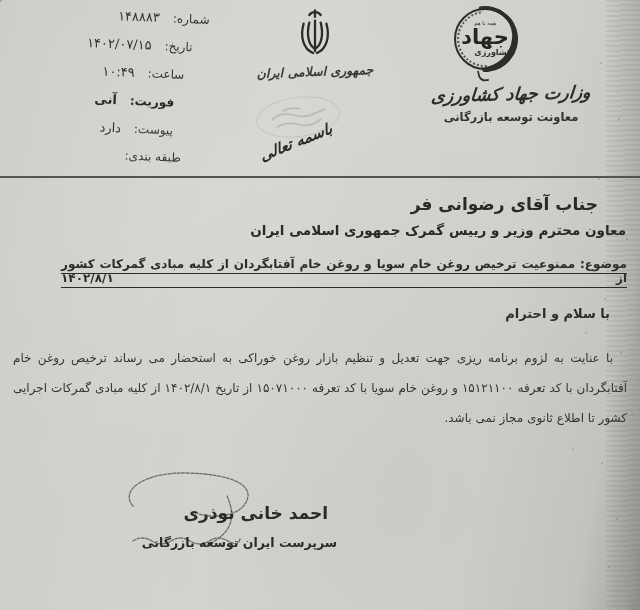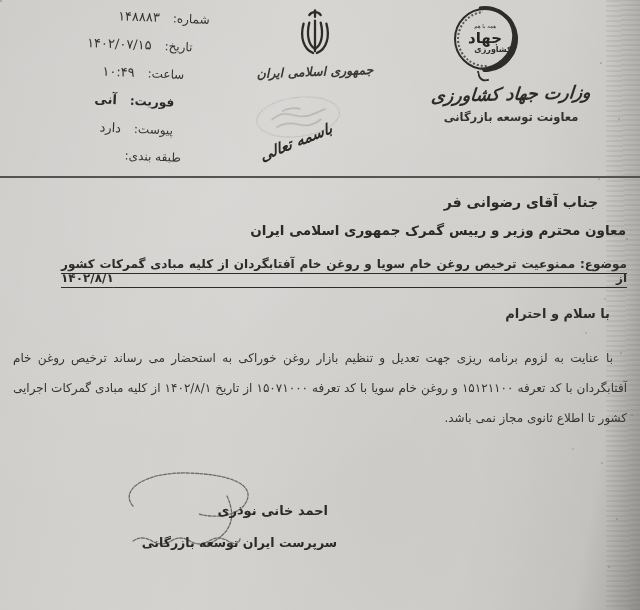--- a/index.html
+++ b/index.html
@@ -41,42 +41,42 @@
   
   .org{position:absolute;top:2px;right:14px;width:230px;text-align:center;}
   .logo-wrap{position:relative;width:70px;height:78px;margin:2px auto 0 52px;}
   .logo-circle{position:absolute;top:4px;right:2px;width:62px;height:62px;border-radius:50%;
     border:2px solid #2e2d2a;display:flex;flex-direction:column;justify-content:center;align-items:center;line-height:1.1;}
   .logo-crescent{position:absolute;top:2px;right:0px;width:66px;height:66px;border-radius:50%;
     border:3px solid transparent;border-right:7px solid #2e2d2a;border-top:4px solid #2e2d2a;transform:rotate(38deg);}
   .logo-wheat{position:absolute;top:7px;right:5px;width:56px;height:56px;border-radius:50%;
     border:2.5px dotted #3a3936;border-right-color:transparent;border-top-color:transparent;transform:rotate(40deg);opacity:.8;}
   .logo-top{font-size:6px;color:#2e2d2a;transform:scale(.9);}
-  .logo-main{font-size:15px;font-weight:bold;color:#262522;letter-spacing:1px;text-align:right;}
+  .logo-main{font-size:21px;font-weight:bold;color:#262522;letter-spacing:1px;text-align:right;}
   .logo-sub{font-size:8px;font-weight:bold;color:#2e2d2a;margin-left:16px;}
   .logo-tail{position:absolute;bottom:0;right:30px;width:10px;height:12px;border-left:2px solid #2e2d2a;
     border-bottom:2px solid #2e2d2a;border-radius:0 0 0 8px;transform:rotate(-12deg);}
   .ministry{font-size:17.5px;font-weight:bold;font-style:italic;color:#2d2c29;white-space:nowrap;
     transform:skewX(-6deg) rotate(-1.5deg);margin-top:2px;}
   .department{font-size:11.5px;font-weight:bold;color:#33322f;margin-top:6px;letter-spacing:.3px;}
   
   .sep{position:absolute;top:176px;left:0;width:640px;height:1.6px;background:#56544f;}
   
-  .recipient-name{position:absolute;top:194px;right:42px;font-size:14px;font-weight:bold;color:#2a2927;}
+  .recipient-name{position:absolute;top:194px;right:42px;font-size:17px;font-weight:bold;color:#2a2927;}
   .recipient-title{position:absolute;top:222px;right:14px;font-size:13.5px;font-weight:bold;color:#2a2927;}
   .subject{position:absolute;top:257px;right:13px;width:566px;font-size:12px;font-weight:bold;color:#2d2c29;
     text-align:justify;text-align-last:justify;text-decoration:underline;text-underline-offset:5px;text-decoration-thickness:1.2px;}
   .salutation{position:absolute;top:306px;right:30px;font-size:13px;font-weight:bold;color:#2e2d2a;}
   .body-lines{position:absolute;top:343px;right:13px;width:614px;font-size:12px;color:#35342f;line-height:30px;}
   .bline{text-align:justify;text-align-last:justify;white-space:nowrap;}
   .bline.first{padding-right:14px;}
   .bline.last{text-align:right;text-align-last:right;}
   
   .sig-scribble{position:absolute;top:466px;left:105px;}
-  .sig-name{position:absolute;top:503px;right:312px;font-size:13px;font-weight:bold;color:#2b2a27;white-space:nowrap;text-align:right;}
+  .sig-name{position:absolute;top:503px;right:312px;font-size:17px;font-weight:bold;color:#2b2a27;white-space:nowrap;text-align:right;}
   .sig-title{position:absolute;top:535px;right:303px;font-size:12.5px;font-weight:bold;color:#2b2a27;white-space:nowrap;}
 </style>
 </head>
 <body>
 
 <div class="page">
 
   <div class="fields">
     <div class="frow" style="margin-right:0">
       <span class="flabel">شماره:</span>

